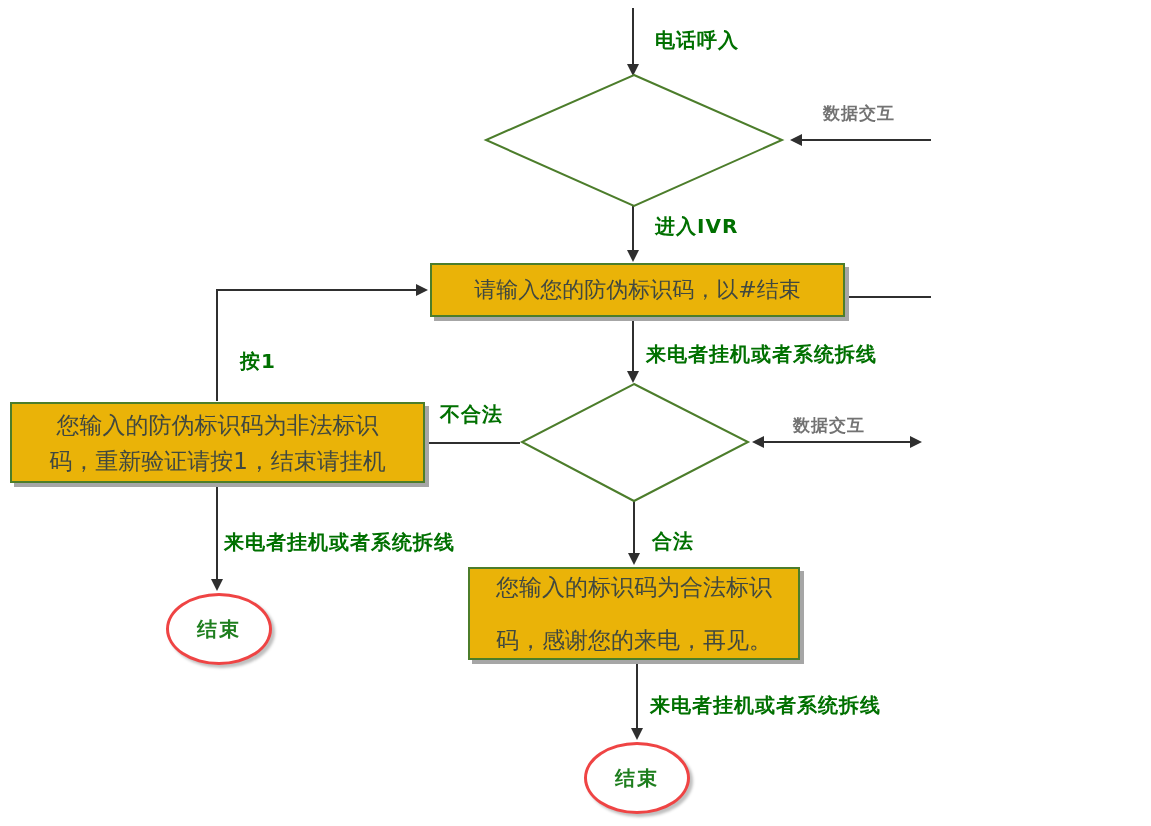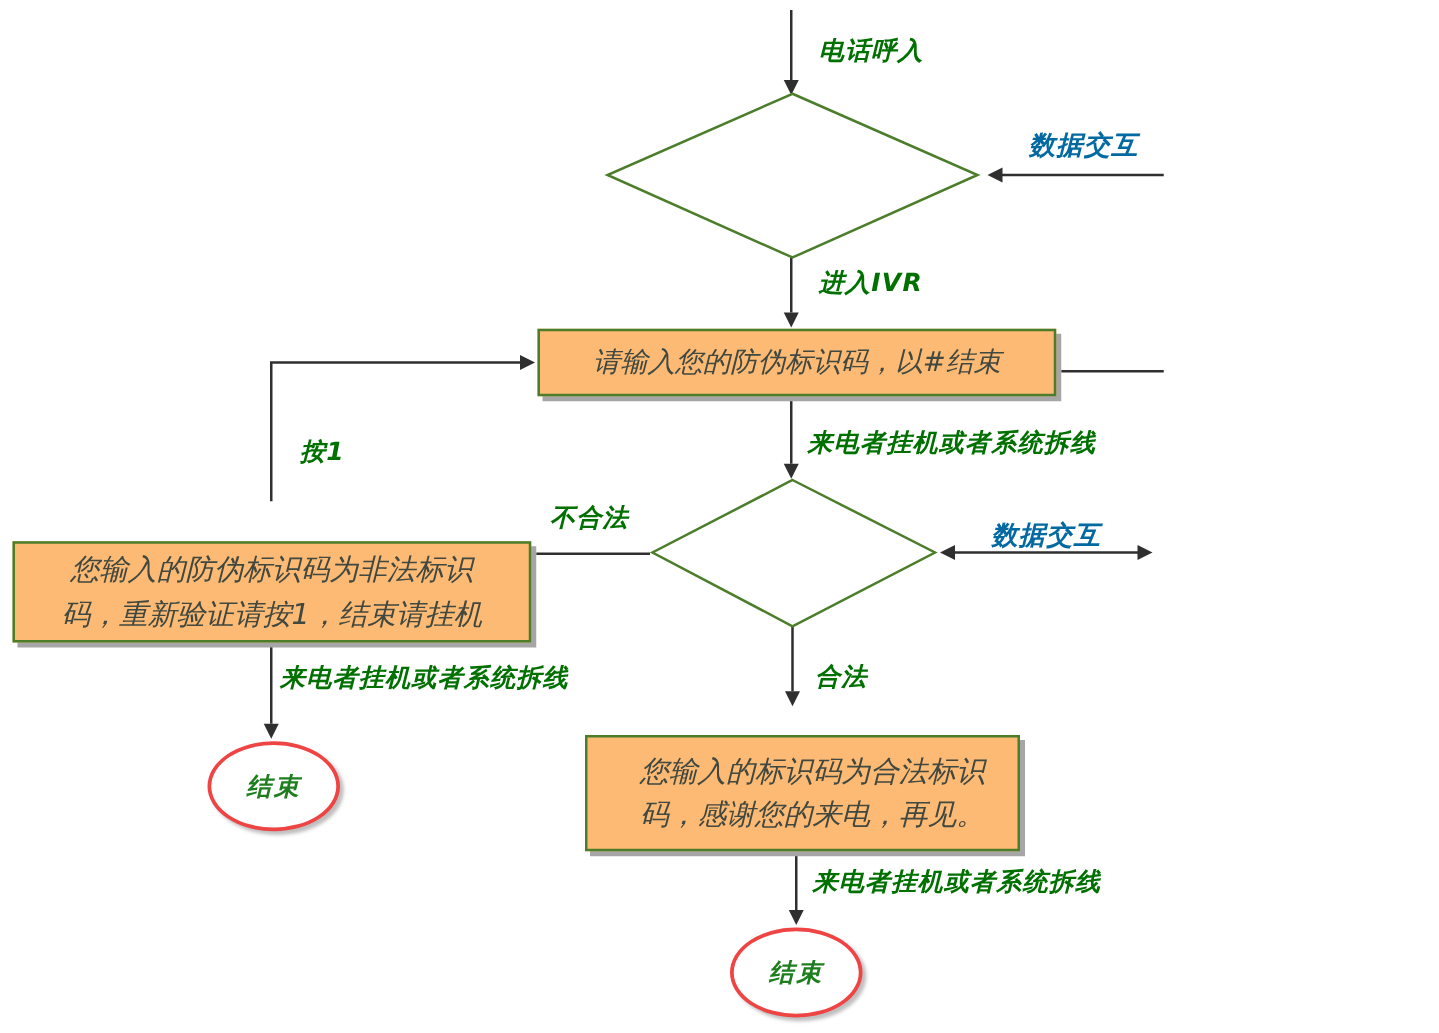--- a/index.html
+++ b/index.html
@@ -1,36 +1,36 @@
 <!DOCTYPE html>
 <html><head>
 <meta charset="utf-8">
 <style>
   html,body { margin:0; padding:0; background:#ffffff; }
   .canvas {
     position:relative; width:931px; height:826px; background:#ffffff;
-    font-family:"DejaVu Sans", sans-serif; overflow:hidden;font-style:italic;
+    font-family:"DejaVu Sans", sans-serif; overflow:hidden;
   }
   svg.layer { position:absolute; left:0; top:0; z-index:1; }
 
   .label {
     position:absolute; z-index:3; font-weight:bold; color:#007000;
     font-size:20px; white-space:nowrap; letter-spacing:1px;
   }
-  .label.blue { color:#0369a1; font-size:21px; }
+  .label.blue { color:#737373; font-size:17px; }
 
   .box {
-    position:absolute; z-index:2; background:#fdba74; border:2px solid #4C7D2B;
+    position:absolute; z-index:2; background:#eab308; border:2px solid #4C7D2B;
     box-shadow:4px 4px 0 #A6A6A6; display:flex; align-items:center;
     justify-content:center; text-align:center; color:#404840;
     white-space:pre-line;
   }
   #box-prompt  { left:430px; top:263px; width:411px; height:50px; font-size:22px; }
-  #box-invalid { left:10px;  top:402px; width:411px; height:77px; font-size:23px; line-height:36px;margin-top:31px; }
-  #box-valid   { left:468px; top:588px; width:328px; height:89px; font-size:23px; line-height:34px;padding-left:16px; }
+  #box-invalid { left:10px;  top:402px; width:411px; height:77px; font-size:23px; line-height:36px; }
+  #box-valid   { left:468px; top:567px; width:328px; height:89px; font-size:23px; line-height:53px; }
 
   .diamond-text {
     position:absolute; z-index:2; text-align:center; color:#1E7E1E;
     font-weight:bold; font-size:19px; line-height:28px; white-space:pre-line;
     letter-spacing:1px;
   }
   #dtext-service { left:514px; top:98px;  width:240px; }
   #dtext-valid   { left:534px; top:414px; width:200px; }
 
   .terminator {

